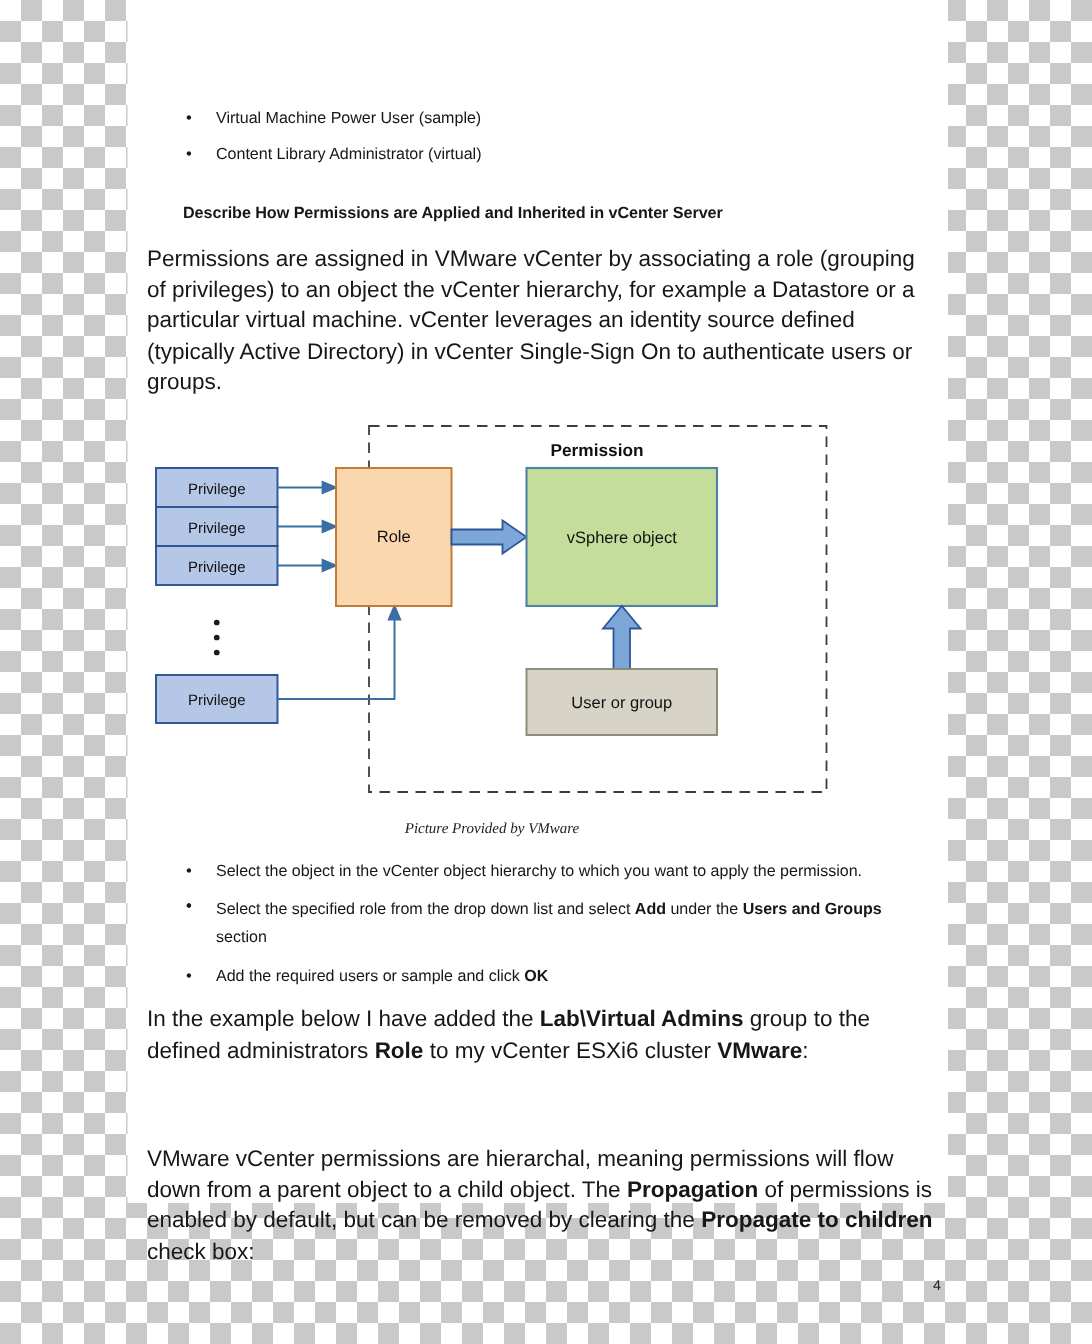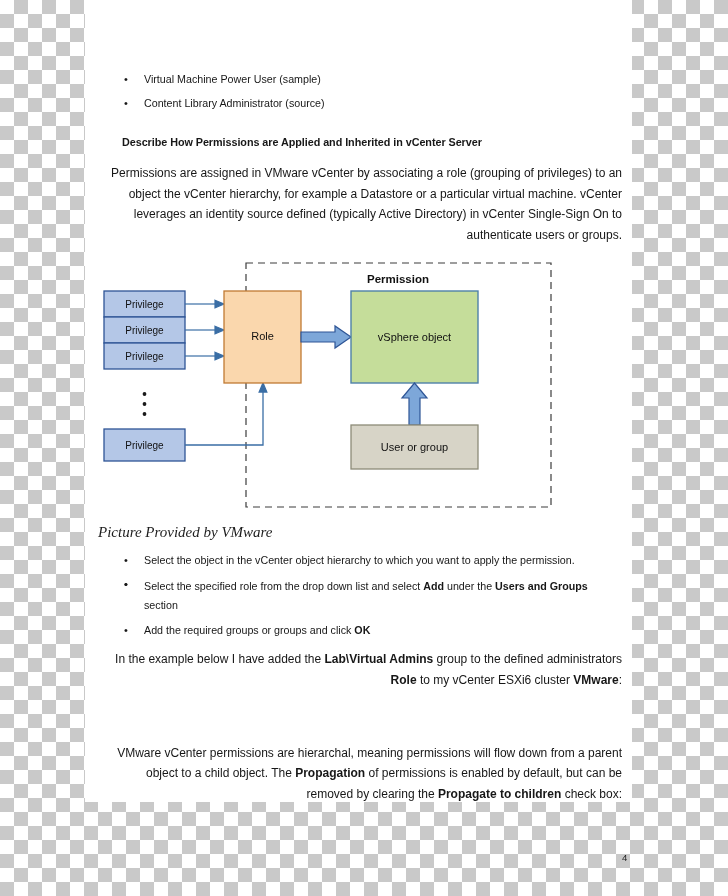--- a/index.html
+++ b/index.html
@@ -65,23 +65,23 @@
   
   .h-bold {
     font-weight: bold;
     font-size: 10.8px;
     margin: 21px 0 0 0;
     letter-spacing: -0.05px;
     padding-left: 24px;
   }
   p.para {
     margin: 11px 0 0 0;
-    font-size: 12px;
+    font-size: 15px;
     line-height: 20.6px;
-    text-align: right;
+    text-align: left;
   }
   p.tightspace { margin-top: 7px; }
   .b { font-weight: bold; }
 
   
   .figure {
     position: relative;
     width: 524px;
     height: 296px;
     margin-top: 12px;
@@ -91,24 +91,24 @@
     left: 0;
     top: 0;
     width: 460px;
     height: 262px;
   }
   .caption {
     position: absolute;
     left: 0;
     top: 265px;
     width: 460px;
-    text-align: left;
+    text-align: center;
     font-family: "Liberation Serif", serif;
     font-style: italic;
-    font-size: 15px;
+    font-size: 10px;
     color: #1d1d1d;
   }
 
   
   .steps { margin-top: 2px; }
   .steps li { line-height: 15.5px; margin-bottom: 3.5px; }
   .steps li.wrap { line-height: 19px; }
 
   
   .pagenum {
@@ -126,21 +126,21 @@
 <div class="page">
   <div class="content">
 
     <ul class="bullets">
       <li>
         <span class="bul">•</span>
         <span>Virtual Machine Power User (sample)</span>
       </li>
       <li>
         <span class="bul">•</span>
-        <span>Content Library Administrator (source)</span>
+        <span>Content Library Administrator (virtual)</span>
       </li>
     </ul>
 
     <div class="h-bold">Describe How Permissions are Applied and Inherited in vCenter Server</div>
 
     <p class="para">Permissions are assigned in VMware vCenter by associating a role (grouping of privileges) to an object the vCenter hierarchy, for example a Datastore or a particular virtual machine. vCenter leverages an identity source defined (typically Active Directory) in vCenter Single-Sign On to authenticate users or groups.</p>
 
     <div class="figure">
       <svg class="diagram" viewBox="0 0 460 262" xmlns="http://www.w3.org/2000/svg">
 
@@ -196,21 +196,21 @@
       </svg>
 
       <div class="caption">Picture Provided by VMware</div>
     </div>
 
 
     <ul class="bullets steps" id="steps-list">
         <li><span class="bul">•</span><span><span>Select the object in the vCenter object hierarchy to which you want to apply the permission.</span></span></li>
         <li><span class="bul">•</span></li>
         <li class="wrap"><span class="bul">•</span><span><span>Select the specified role from the drop down list and select </span><span class="b">Add</span><span> under the </span><span class="b">Users and Groups</span><span> section</span></span></li>
-        <li><span class="bul">•</span><span><span>Add the required groups or groups and click </span><span class="b">OK</span></span></li>
+        <li><span class="bul">•</span><span><span>Add the required users or sample and click </span><span class="b">OK</span></span></li>
       </ul>
 
     <p class="para" id="example-paragraph"><span>In the example below I have added the </span><span class="b">Lab\Virtual Admins</span><span> group to the defined administrators </span><span class="b">Role</span><span> to my vCenter ESXi6 cluster </span><span class="b">VMware</span><span>:</span></p>
 
     <p class="para" id="hierarchy-paragraph" style="margin-top:52px"><span>VMware vCenter permissions are hierarchal, meaning permissions will flow down from a parent object to a child object. The </span><span class="b">Propagation</span><span> of permissions is enabled by default, but can be removed by clearing the </span><span class="b">Propagate to children</span><span> check box:</span></p>
 
   </div>
 </div>
 
 <div class="pagenum">4</div>

